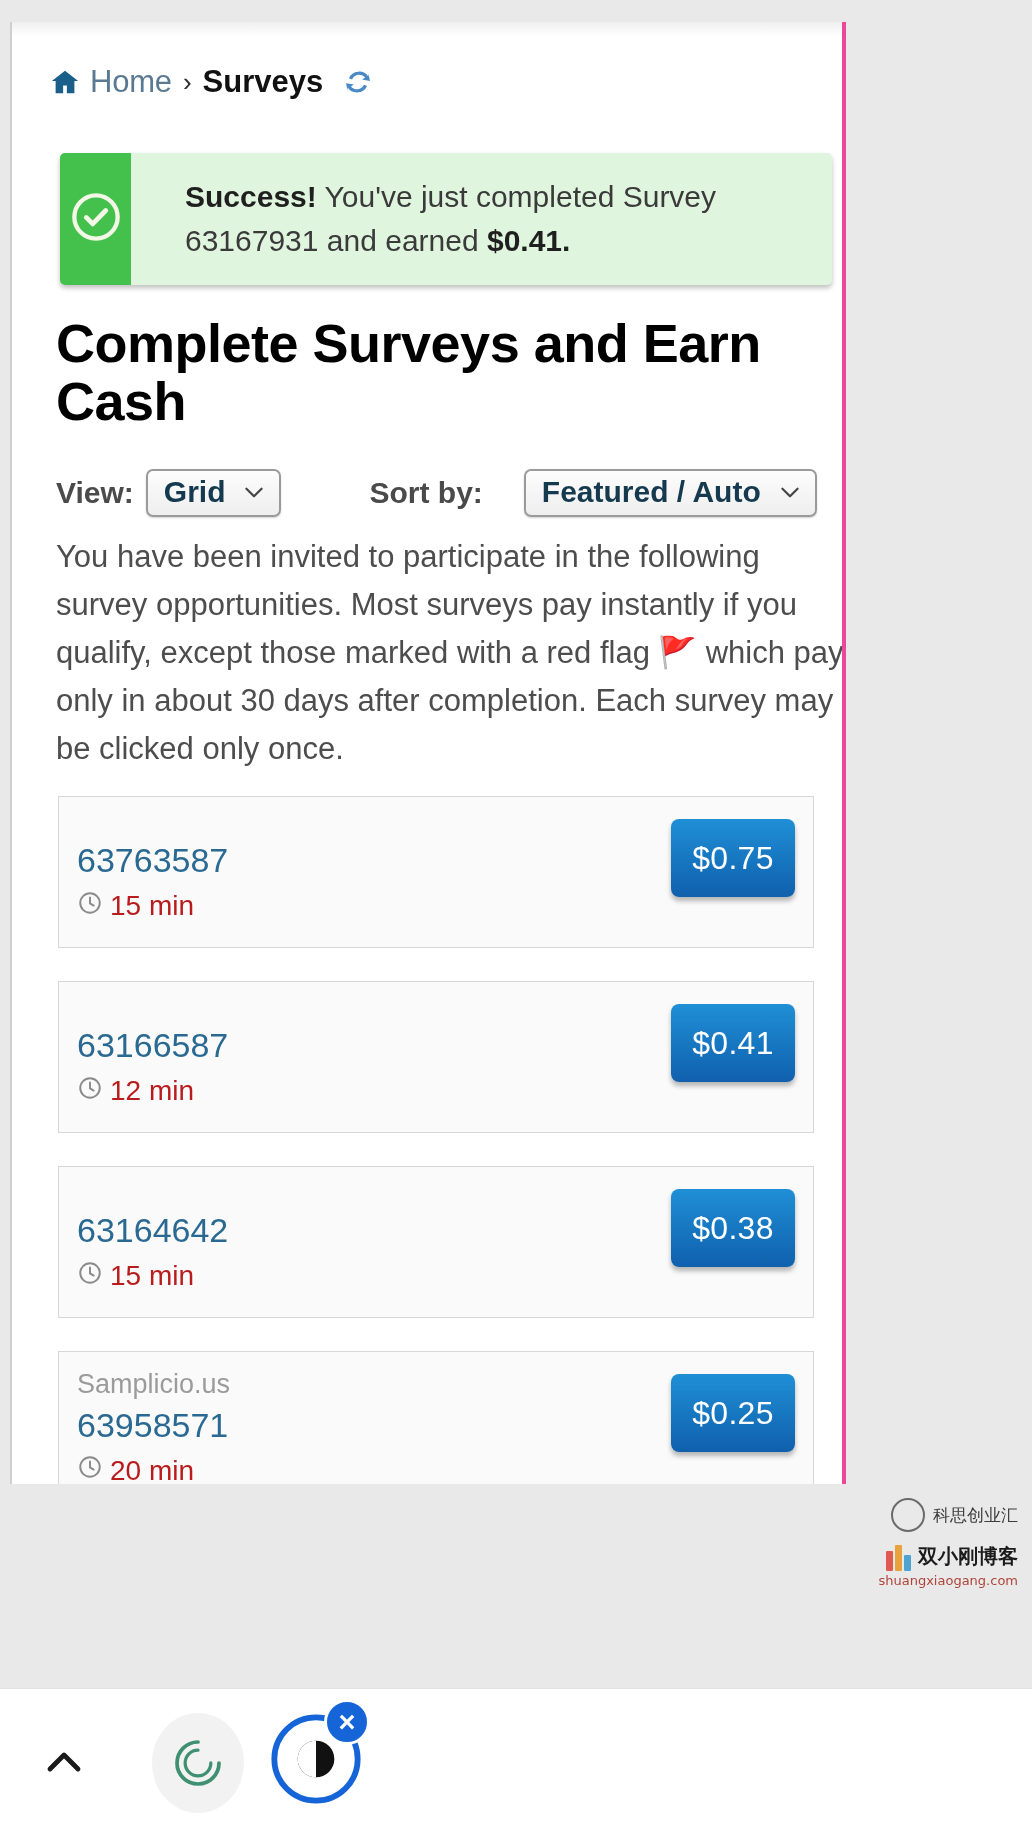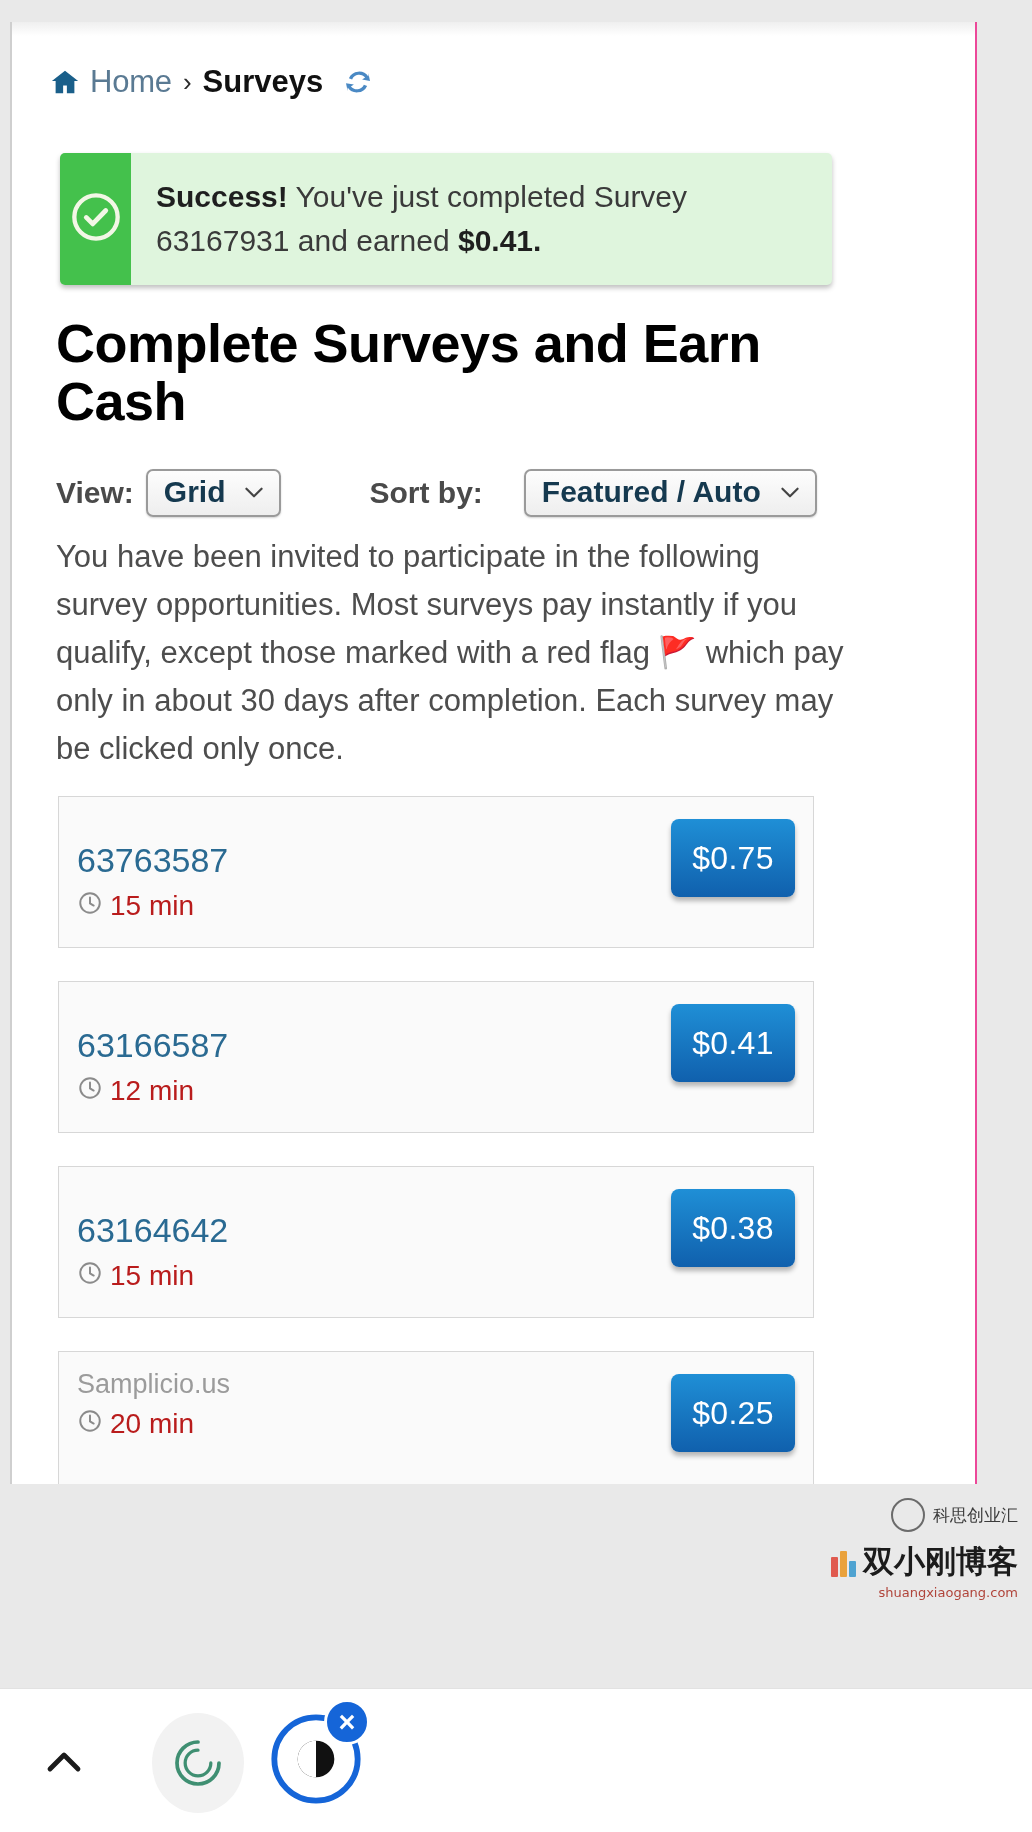--- a/index.html
+++ b/index.html
@@ -12,24 +12,24 @@
   #screen {
     position: relative;
     width: 1032px; height: 1832px;
     background: #e9e9e9;
   }
 
   
   .page-sheet {
     position: absolute;
     left: 10px; top: 22px;
-    width: 967px; height: 1462px;
+    width: 836px; height: 1462px;
     background: #ffffff;
     border-left: 2px solid #cfcfcf;
-    border-right: 2px solid #ec4899;
+    border-right: 4px solid #ec4899;
     overflow: hidden;
   }
   .page-top-shade {
     position: absolute; left: 0; top: 0; width: 100%; height: 14px;
     background: linear-gradient(to bottom, #efefef, #ffffff);
   }
 
   
   .breadcrumb {
     position: absolute;
@@ -48,20 +48,21 @@
   
   .alert {
     position: absolute;
     left: 48px; top: 131px;
     width: 772px; min-height: 128px;
     display: flex;
     background: #dff5dd;
     border-radius: 5px;
     box-shadow: 0 3px 5px rgba(0,0,0,0.25);
     overflow: hidden;
+    gap: 29px;
   }
   .alert-bar {
     width: 71px; background: #44c14c;
     display: flex; align-items: center; justify-content: center;
     flex: none;
   }
   .alert-body {
     padding: 22px 26px 22px 25px;
     font-size: 30px; line-height: 1.47;
     color: #3a3a3a;
@@ -206,21 +207,21 @@
     border: 2px solid #6b6b6b;
     display: inline-block; position: relative; flex: none;
   }
   .wm-line2 {
     display: flex; align-items: center; justify-content: flex-end;
     gap: 7px; margin-top: 9px;
   }
   .wm-bars { display: inline-flex; align-items: flex-end; gap: 2px; height: 30px; }
   .wm-bars i { display: block; width: 7px; border-radius: 1px; }
   .wm-cn {
-    font-size: 31px; color: #1b1b1b; font-weight: bold;
+    font-size: 20px; color: #1b1b1b; font-weight: bold;
     font-family: "DejaVu Sans", sans-serif;
   }
   .wm-url {
     font-size: 13px; color: #b0443a; margin-top: 2px; text-align: right;
     font-family: "DejaVu Sans", sans-serif;
   }
 </style>
 </head>
 <body>
 
@@ -336,20 +337,21 @@
             </span>
             <span>15 min</span>
           </div>
         </div>
         <div class="price-btn">$0.38</div>
       </div>
 
       <div class="card has-source">
         <div class="card-inner">
           <div class="card-source">Samplicio.us</div>
+          <div class="card-id">63958571</div>
           <div class="card-meta">
             <span>
               <svg width="26" height="26" viewBox="0 0 24 24">
                 <circle cx="12" cy="12" r="9" fill="none" stroke="#8b8b8b" stroke-width="1.8"></circle>
                 <path d="M12 7v5.4l3.4 2" fill="none" stroke="#8b8b8b" stroke-width="1.8" stroke-linecap="round"></path>
               </svg>
             </span>
             <span>20 min</span>
           </div>
         </div>

